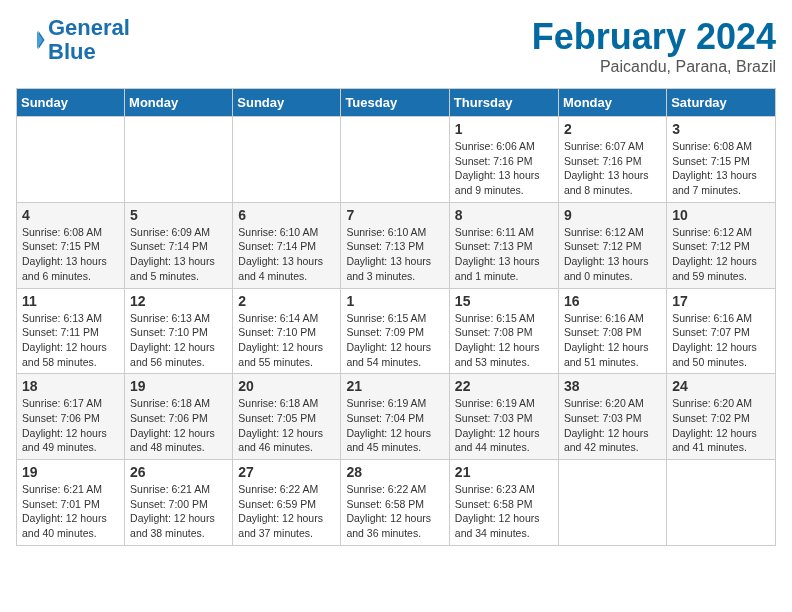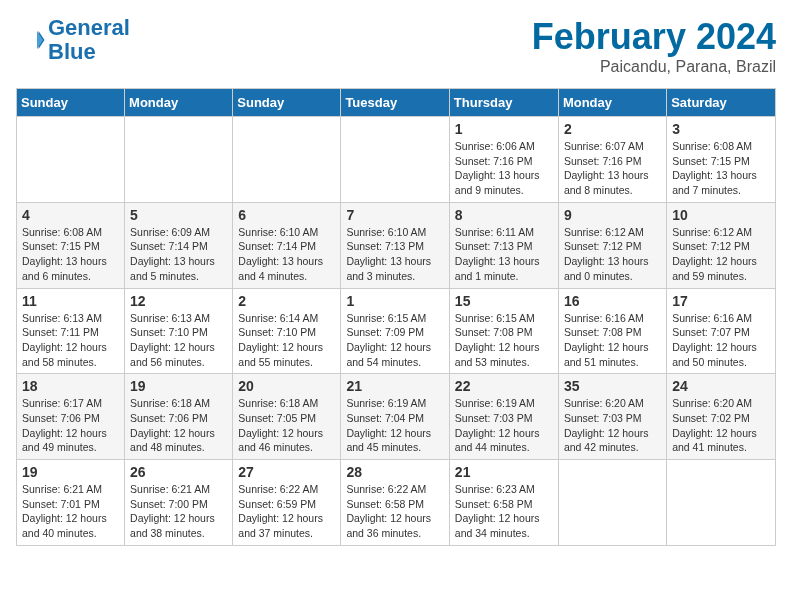--- a/index.html
+++ b/index.html
@@ -217,21 +217,21 @@
         </td>
         <td>
           <span class="day-num">21</span>
           <div class="day-info">Sunrise: 6:19 AM<br>Sunset: 7:04 PM<br>Daylight: 12 hours<br>and 45 minutes.</div>
         </td>
         <td>
           <span class="day-num">22</span>
           <div class="day-info">Sunrise: 6:19 AM<br>Sunset: 7:03 PM<br>Daylight: 12 hours<br>and 44 minutes.</div>
         </td>
         <td>
-          <span class="day-num">35</span>
+          <span class="day-num">38</span>
           <div class="day-info">Sunrise: 6:20 AM<br>Sunset: 7:03 PM<br>Daylight: 12 hours<br>and 42 minutes.</div>
         </td>
         <td>
           <span class="day-num">24</span>
           <div class="day-info">Sunrise: 6:20 AM<br>Sunset: 7:02 PM<br>Daylight: 12 hours<br>and 41 minutes.</div>
         </td>
       </tr>
       <tr>
         <td>
           <span class="day-num">19</span>

